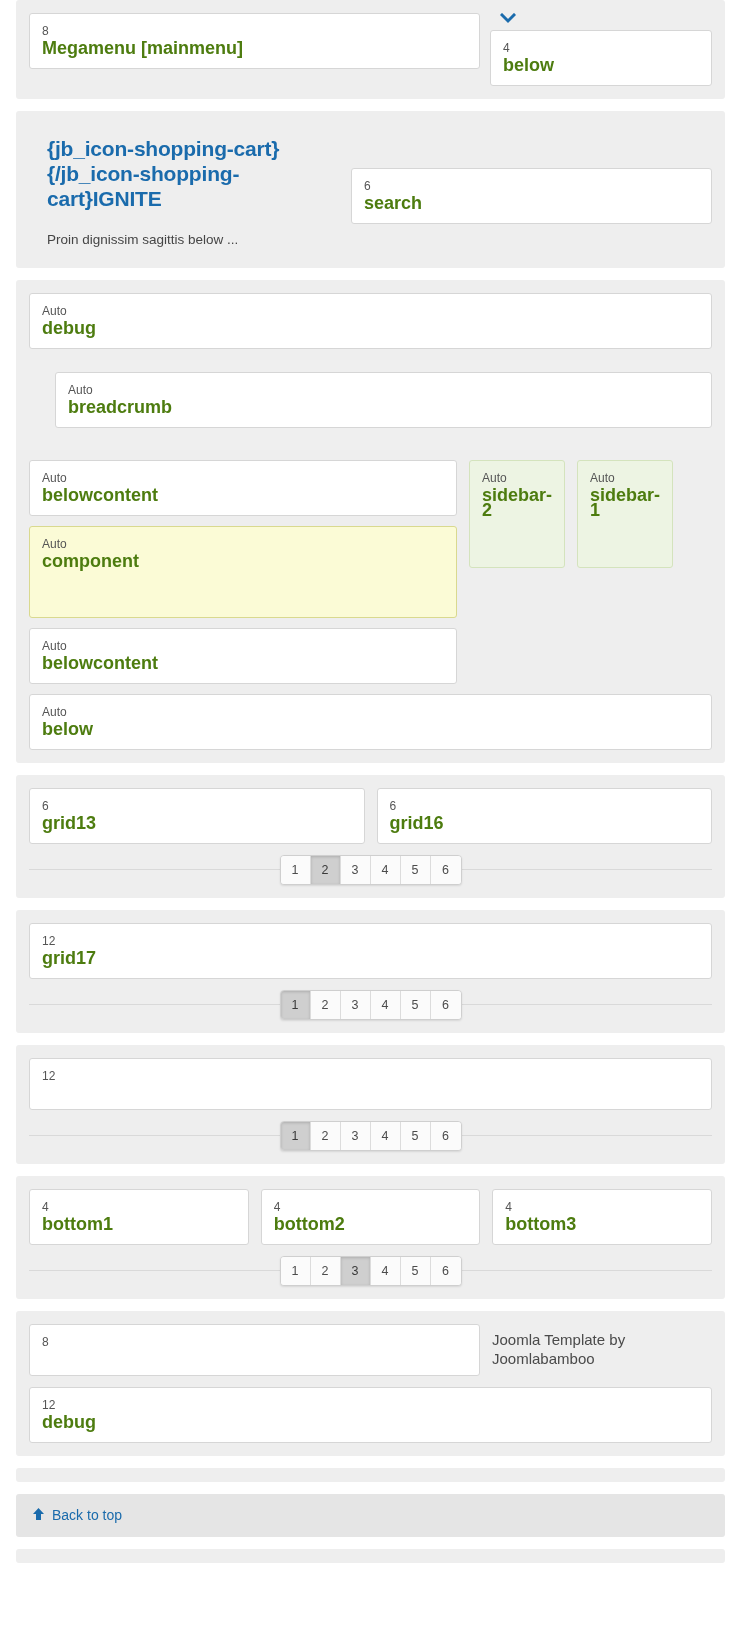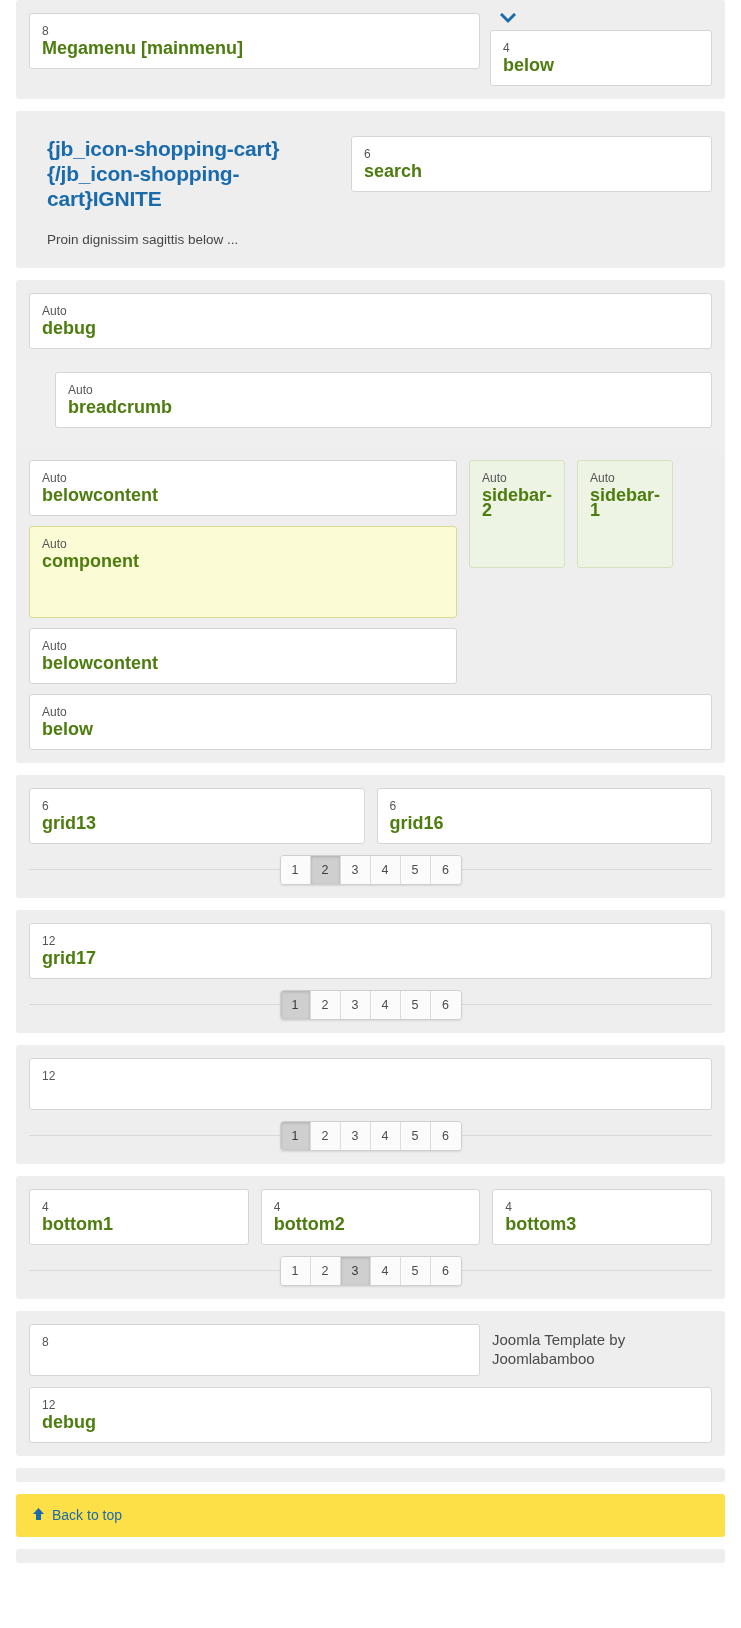--- a/index.html
+++ b/index.html
@@ -77,21 +77,21 @@
     font-size: 17px;
     line-height: 16px;
     font-weight: bold;
     margin: 0 0 6px 10px;
     display: inline-block;
     width: 16px;
   }
   .chevron svg { display: block; }
 
   
-  .hero { display: flex; align-items: flex-start; }
+  .hero { display: flex; align-items: center; }
   .hero .brandcol { width: 322px; padding: 12px 0 6px 18px; box-sizing: border-box; }
   .hero h1 {
     margin: 0;
     color: #1a6bac;
     font-size: 21px;
     line-height: 25px;
     font-weight: bold;
     letter-spacing: -0.2px;
     word-break: break-word;
   }
@@ -177,21 +177,21 @@
   
   .thinbar {
     background: #eeeeee;
     margin: 0 16px 12px 16px;
     height: 14px;
     border-radius: 3px;
   }
 
   
   .backtop {
-    background: #fde047;
+    background: #e5e5e5;
     margin: 0 16px 12px 16px;
     padding: 13px 16px;
     border-radius: 3px;
   }
   .backtop a {
     color: #1a6bac;
     text-decoration: none;
     font-size: 14px;
     display: inline-flex;
     align-items: center;

